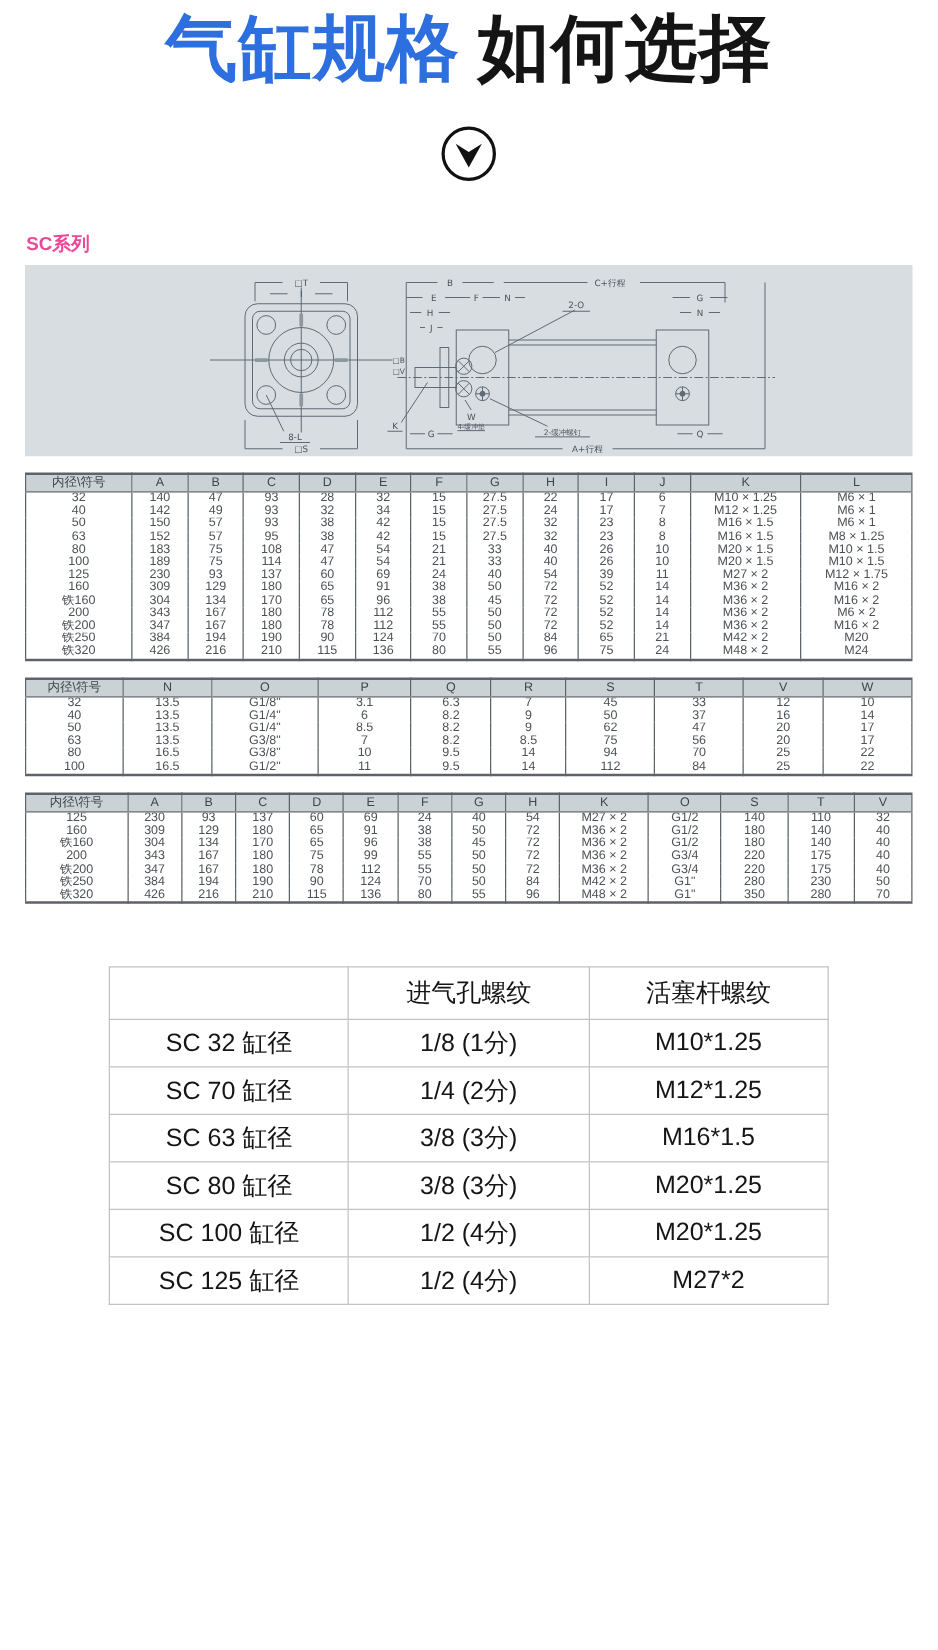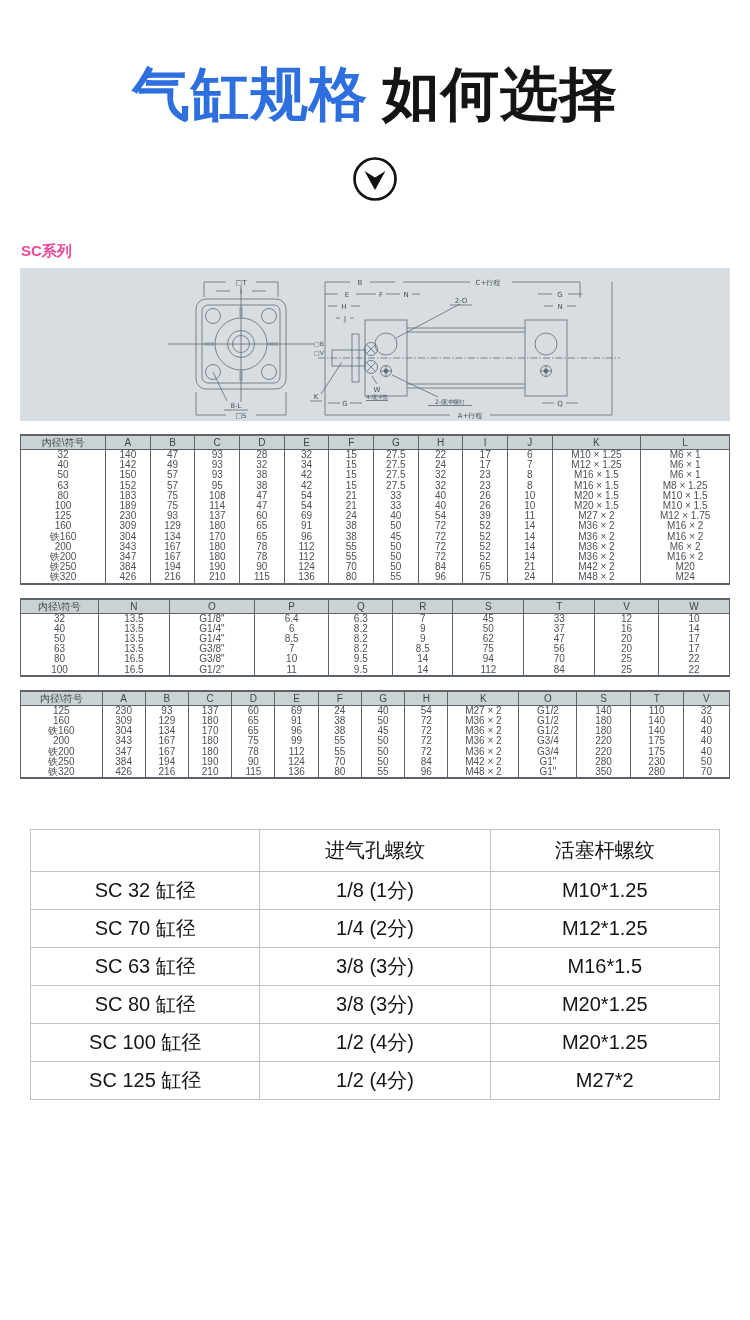--- a/index.html
+++ b/index.html
@@ -3,21 +3,21 @@
 <meta charset="utf-8">
 <style>
   * { box-sizing: border-box; margin: 0; padding: 0; }
   html, body { background: #ffffff; }
   body {
     width: 750px; height: 1320px; margin: 0 auto; position: relative;
     font-family: "Liberation Sans", "DejaVu Sans", sans-serif;
     color: #222;
   }
   
-  .title-wrap { padding-top: 56px; text-align: center; white-space: nowrap; }
+  .title-wrap { text-align: center; white-space: nowrap; }
   .title-wrap .t { font-size: 58px; font-weight: 700; letter-spacing: 1px; }
   .t-blue { color: #2e6fe0; }
   .t-dark { color: #141414; margin-left: 14px; }
   .arrow-wrap { width: 46px; height: 46px; margin: 22px auto 0; }
   
   .section-label { margin: 40px 0 7px 21px; font-size: 15px; font-weight: 700; color: #ec4899; }
   
   .drawing-box { margin: 0 20px; height: 153px; background: #d7dde0; overflow: hidden; }
   .drawing-box svg { display: block; }
   
@@ -33,21 +33,21 @@
     border-bottom: 1px solid #5c636a; height: 13px; line-height: 13px;
     border-left: 1px solid #5c636a; overflow: hidden; white-space: nowrap;
   }
   table.dense td {
     border-left: 1px solid #5c636a; height: 10.2px; line-height: 10.2px;
     overflow: hidden; white-space: nowrap;
   }
   table.dense th:first-child, table.dense td:first-child { border-left: none; }
   
   table.thread {
-    width: 690px; margin: 50px auto 0; border-collapse: collapse; table-layout: fixed;
+    width: 576px; margin: 50px auto 0; border-collapse: collapse; table-layout: fixed;
     font-size: 20px; color: #151515; text-align: center;
   }
   table.thread th, table.thread td {
     border: 1px solid #c3c3c3; font-weight: 400;
   }
   table.thread th { height: 42px; }
   table.thread td { height: 38px; }
 </style>
 </head>
 <body>
@@ -456,21 +456,21 @@
           <th>T</th>
           <th>V</th>
           <th>W</th>
         </tr>
       </thead>
       <tbody>
         <tr>
           <td>32</td>
           <td>13.5</td>
           <td>G1/8"</td>
-          <td>6.4</td>
+          <td>3.1</td>
           <td>6.3</td>
           <td>7</td>
           <td>45</td>
           <td>33</td>
           <td>12</td>
           <td>10</td>
         </tr>
         <tr>
           <td>40</td>
           <td>13.5</td>

